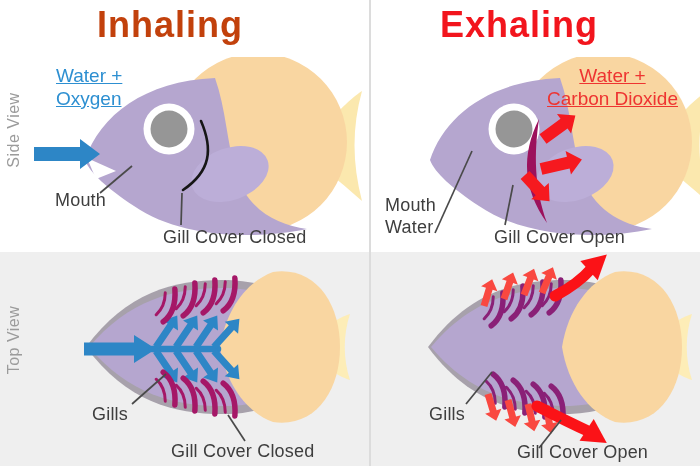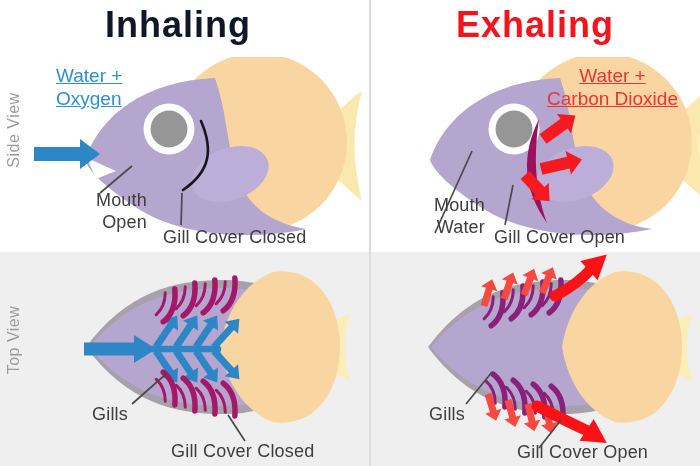--- a/index.html
+++ b/index.html
@@ -2,31 +2,31 @@
 <html><head>
 <meta charset="utf-8">
 <style>
   html,body{margin:0;padding:0;background:#fff;}
   .stage{position:relative;width:700px;height:466px;background:#ffffff;overflow:hidden;
          font-family:"Liberation Sans",sans-serif;}
   .gray-panel{position:absolute;left:0;top:252px;width:700px;height:214px;background:#efefef;}
   .vdivider{position:absolute;left:369px;top:0;width:2px;height:466px;background:#dcdcdc;}
   .title{position:absolute;top:4px;width:280px;text-align:center;font-weight:bold;
          font-size:36px;letter-spacing:1px;font-family:"Liberation Sans",sans-serif;}
-  .title.inhale{left:38px;color:#0f172a;text-align:center;}
-  .title.exhale{left:395px;color:#f2151d;}
+  .title.inhale{left:30px;color:#c2410c;text-align:center;}
+  .title.exhale{left:379px;color:#f2151d;}
   .vlabel{position:absolute;width:110px;height:22px;text-align:center;transform:rotate(-90deg);
           color:#9b9b9b;font-size:16px;letter-spacing:.5px;}
   .vlabel.side{left:-39px;top:119px;}
   .vlabel.top{left:-39px;top:329px;}
   .flow{position:absolute;font-size:19px;line-height:23px;font-weight:bold;text-decoration:underline;}
   .flow.blue{left:56px;top:64px;color:#2d8fd1;font-weight:normal;}
   .flow.red{left:525px;top:64px;width:175px;text-align:center;color:#ee3431;font-weight:normal;}
   .lbl{position:absolute;color:#3e3e3e;font-size:18px;line-height:22px;letter-spacing:.2px;}
-  .lbl.center{text-align:right;}
+  .lbl.center{text-align:left;}
   .lbl-mouth-open{left:55px;top:189px;width:92px;}
   .lbl-mouth-closed{left:385px;top:194px;width:100px;}
   .lbl-gcc-top{left:163px;top:226px;}
   .lbl-gco-top{left:494px;top:226px;}
   .lbl-gills-left{left:92px;top:403px;}
   .lbl-gcc-bottom{left:171px;top:440px;}
   .lbl-gills-right{left:429px;top:403px;}
   .lbl-gco-bottom{left:517px;top:441px;}
   svg.fish{position:absolute;}
   .svg-side-in{left:30px;top:57px;}
@@ -165,21 +165,20 @@
     <span style="display:block">Water +</span>
     <span style="display:block">Oxygen</span>
   </div>
   <div class="flow red">
     <span style="display:block">Water +</span>
     <span style="display:block">Carbon Dioxide</span>
   </div>
 
   <div class="lbl center lbl-mouth-open">
     <span style="display:block">Mouth</span>
-    <span style="display:block">Open</span>
   </div>
   <div class="lbl center lbl-mouth-closed">
     <span style="display:block">Mouth</span>
     <span style="display:block">Water</span>
   </div>
 
   <div class="lbl lbl-gcc-top">Gill Cover Closed</div>
   <div class="lbl lbl-gco-top">Gill Cover Open</div>
 
   <div class="lbl lbl-gills-left">Gills</div>

